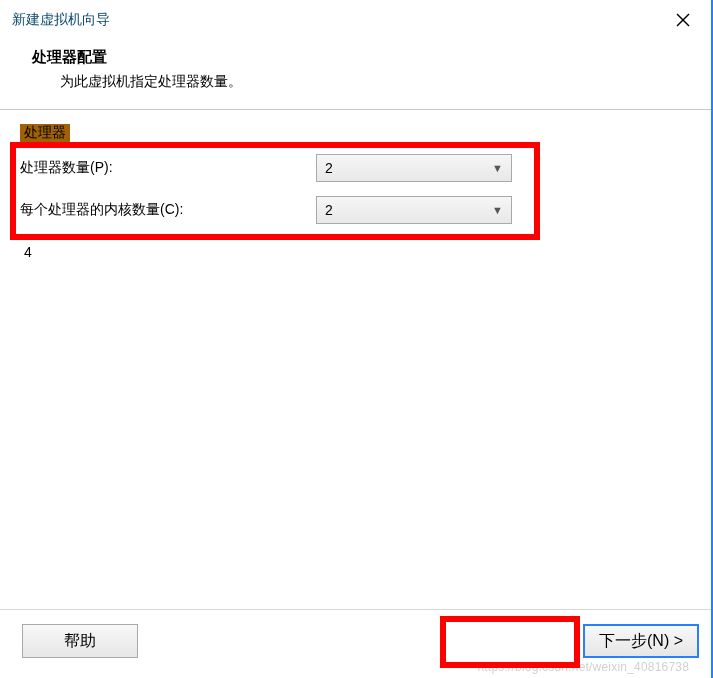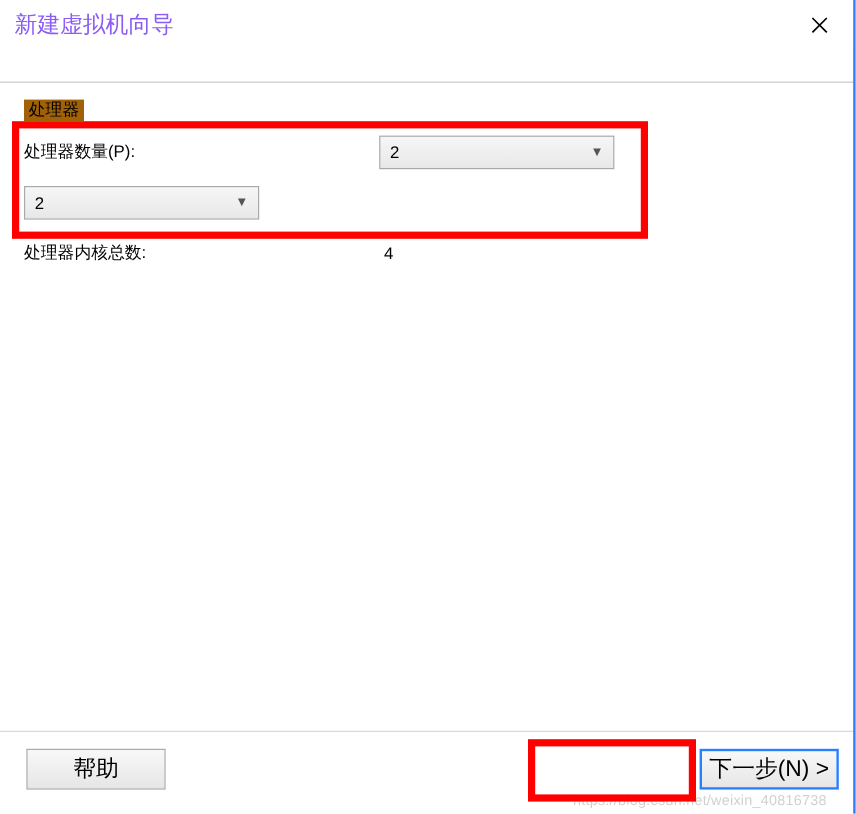--- a/index.html
+++ b/index.html
@@ -12,21 +12,21 @@
       position: relative;
       border-right: 2px solid #2a7fff;
     }
     .titlebar {
       display: flex;
       justify-content: space-between;
       align-items: center;
       padding: 8px 14px 6px 12px;
       background: #fff;
     }
-    .titlebar .title { font-size: 19px; color: #8b5cf6; }
+    .titlebar .title { font-size: 14px; color: #0c4a6e; }
     .closebtn {
       width: 28px; height: 24px;
       display: flex; align-items: center; justify-content: center;
       cursor: pointer;
       font-size: 16px;
     }
     .header-section {
       padding: 10px 0 18px 32px;
       border-bottom: 1px solid #c7c7c7;
     }
@@ -102,21 +102,21 @@
     }
     .btn {
       min-width: 116px;
       height: 34px;
       border: 1px solid #aaa;
       background: linear-gradient(#f8f8f8,#e6e6e6);
       display: flex;
       align-items: center;
       justify-content: center;
       cursor: pointer;
-      font-size: 19px;
+      font-size: 16px;
       color: #000;
       margin-left: 10px;
     }
     .btn.primary {
       border: 2px solid #2a7fff;
     }
     .right-btns { display: flex; align-items: center; }
     .highlight-box-2 {
       position: absolute;
       right: 131px;
@@ -144,44 +144,46 @@
   <span class="title">新建虚拟机向导</span>
   <div class="closebtn">
     <svg width="14" height="14" viewBox="0 0 14 14">
         <line x1="1" y1="1" x2="13" y2="13" stroke="#000" stroke-width="1.4"></line>
         <line x1="13" y1="1" x2="1" y2="13" stroke="#000" stroke-width="1.4"></line>
       </svg>
   </div>
 </div>
 
 <div class="header-section">
+  <div class="header-title">处理器配置</div>
+  <div class="header-sub">为此虚拟机指定处理器数量。</div>
 </div>
 
 <div class="content">
   <div class="fieldset-label">处理器</div>
   <div class="fieldset-border"></div>
 
   <div class="highlight-box-1"></div>
 
   <div class="form-area">
     <div class="form-row">
       <div class="form-label">处理器数量(P):</div>
       <div class="form-select">
         <span>2</span>
         <span class="chev">▼</span>
       </div>
     </div>
     <div class="form-row">
+      <div class="form-label">每个处理器的内核数量(C):</div>
       <div class="form-select">
         <span>2</span>
         <span class="chev">▼</span>
       </div>
     </div>
     <div class="form-row">
-      <div class="form-label">处理器内核总数:</div>
       <div class="form-static">4</div>
     </div>
   </div>
 </div>
 
 <div class="footer">
   <div class="btn">
     <span>帮助</span>
   </div>
   <div class="right-btns">

